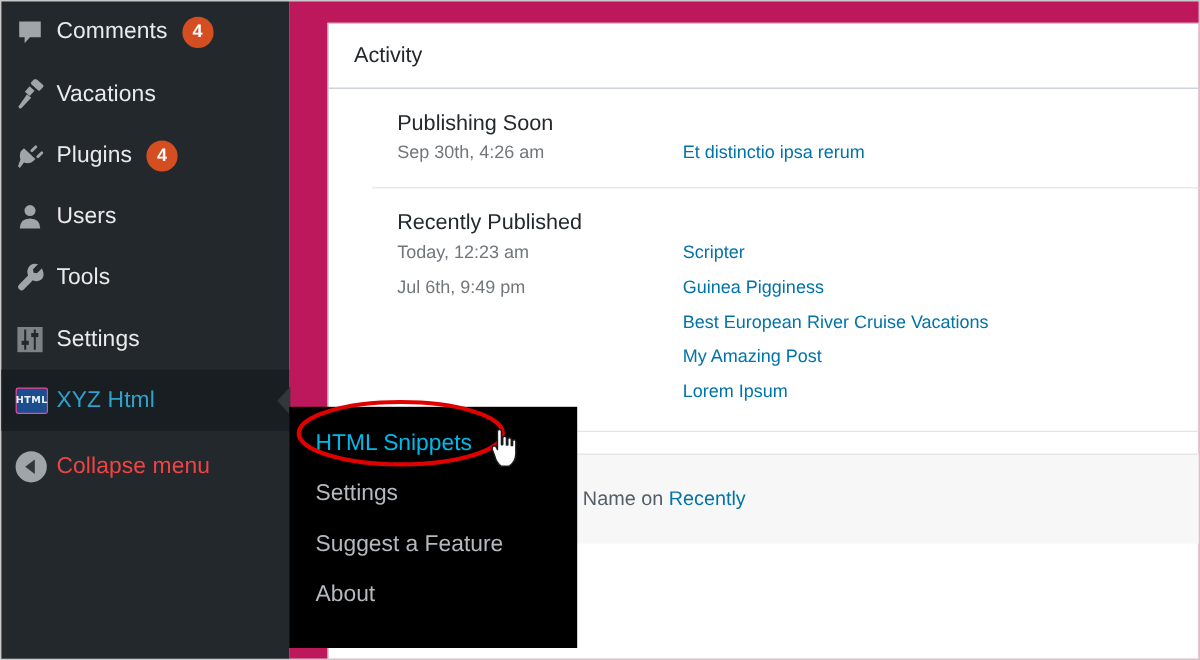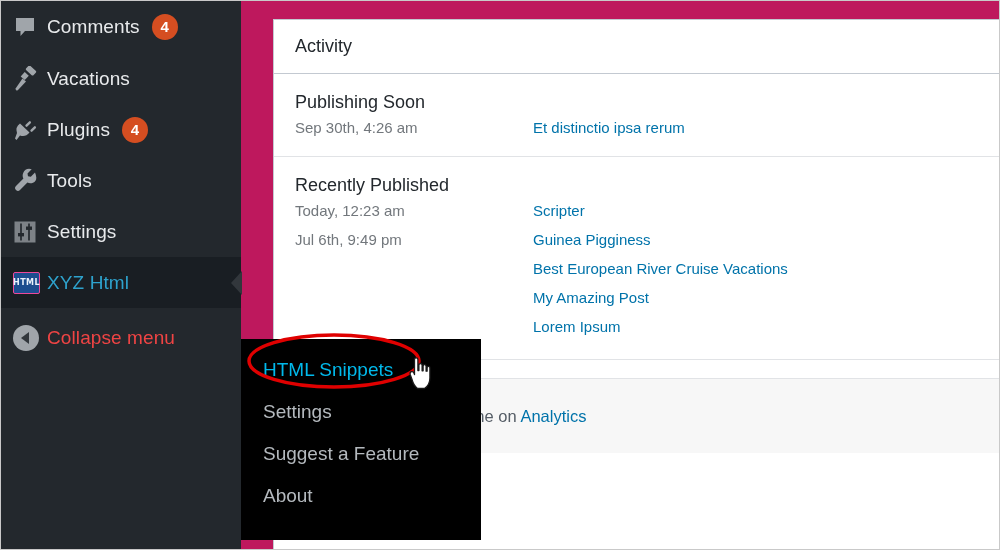--- a/index.html
+++ b/index.html
@@ -200,20 +200,21 @@
     padding-left: 21px;
     border-bottom: 1px solid #c3c9d1;
     box-sizing: border-box;
   }
   .panel-title {
     font-size: 18px;
     color: #23282d;
   }
   .panel-body {
     padding: 0;
+    margin-left: 36px;
   }
   .section-heading {
     font-size: 18px;
     color: #23282d;
     padding: 18px 0 0 21px;
   }
   .act-row {
     display: flex;
     align-items: baseline;
     padding: 6px 0 6px 21px;
@@ -318,21 +319,21 @@
         </div>
 
         <div class="divider" style="margin-top:18px"></div>
 
         <div class="comment-row">
           <div class="avatar"></div>
           <div class="comment-meta">
             <span>From</span>
             <span>Your Name</span>
             <span>on</span>
-            <a>Analytics</a>
+            <a>Recently</a>
           </div>
         </div>
 
       </div>
     </div>
   </div>
 
   <div class="sidebar">
 
     <div class="menu-item">
@@ -365,20 +366,31 @@
             <path d="M4 16 Q2 10 7 6.5 L16.5 15.5 Q12.5 20.5 7 18.5 L3.5 23 L2 21.5 Z"></path>
             <rect x="14" y="3.5" width="2.4" height="7" rx="1.1" transform="rotate(45 15.2 7)"></rect>
             <rect x="19" y="8.5" width="2.4" height="7" rx="1.1" transform="rotate(45 20.2 12)"></rect>
           </g>
         </svg>
       </span>
       <span class="menu-label">Plugins</span>
       <span class="badge">4</span>
     </div>
 
+    <div class="menu-item">
+      <span class="menu-icon">
+        <svg width="24" height="24" viewBox="0 0 24 24">
+          <g fill="#a0a5aa">
+            <circle cx="12" cy="6.5" r="4.6"></circle>
+            <path d="M3.5 21.5 Q3.5 13 12 13 Q20.5 13 20.5 21.5 Z"></path>
+          </g>
+        </svg>
+      </span>
+      <span class="menu-label">Users</span>
+    </div>
 
     <div class="menu-item">
       <span class="menu-icon">
         <svg width="26" height="26" viewBox="0 0 26 26">
           <path fill="#a0a5aa" d="M22 4.5 L17.8 8.7 L15 8.2 L14.5 5.4 L18.7 1.2 Q12.5 -0.4 10.2 5 Q9 8 10.4 10.6 L3 18 Q1 20 3 22 Q5 24 7 22 L14.4 14.6 Q17 16 20 14.8 Q25.4 12.5 22 4.5 Z"></path>
         </svg>
       </span>
       <span class="menu-label">Tools</span>
     </div>
 

